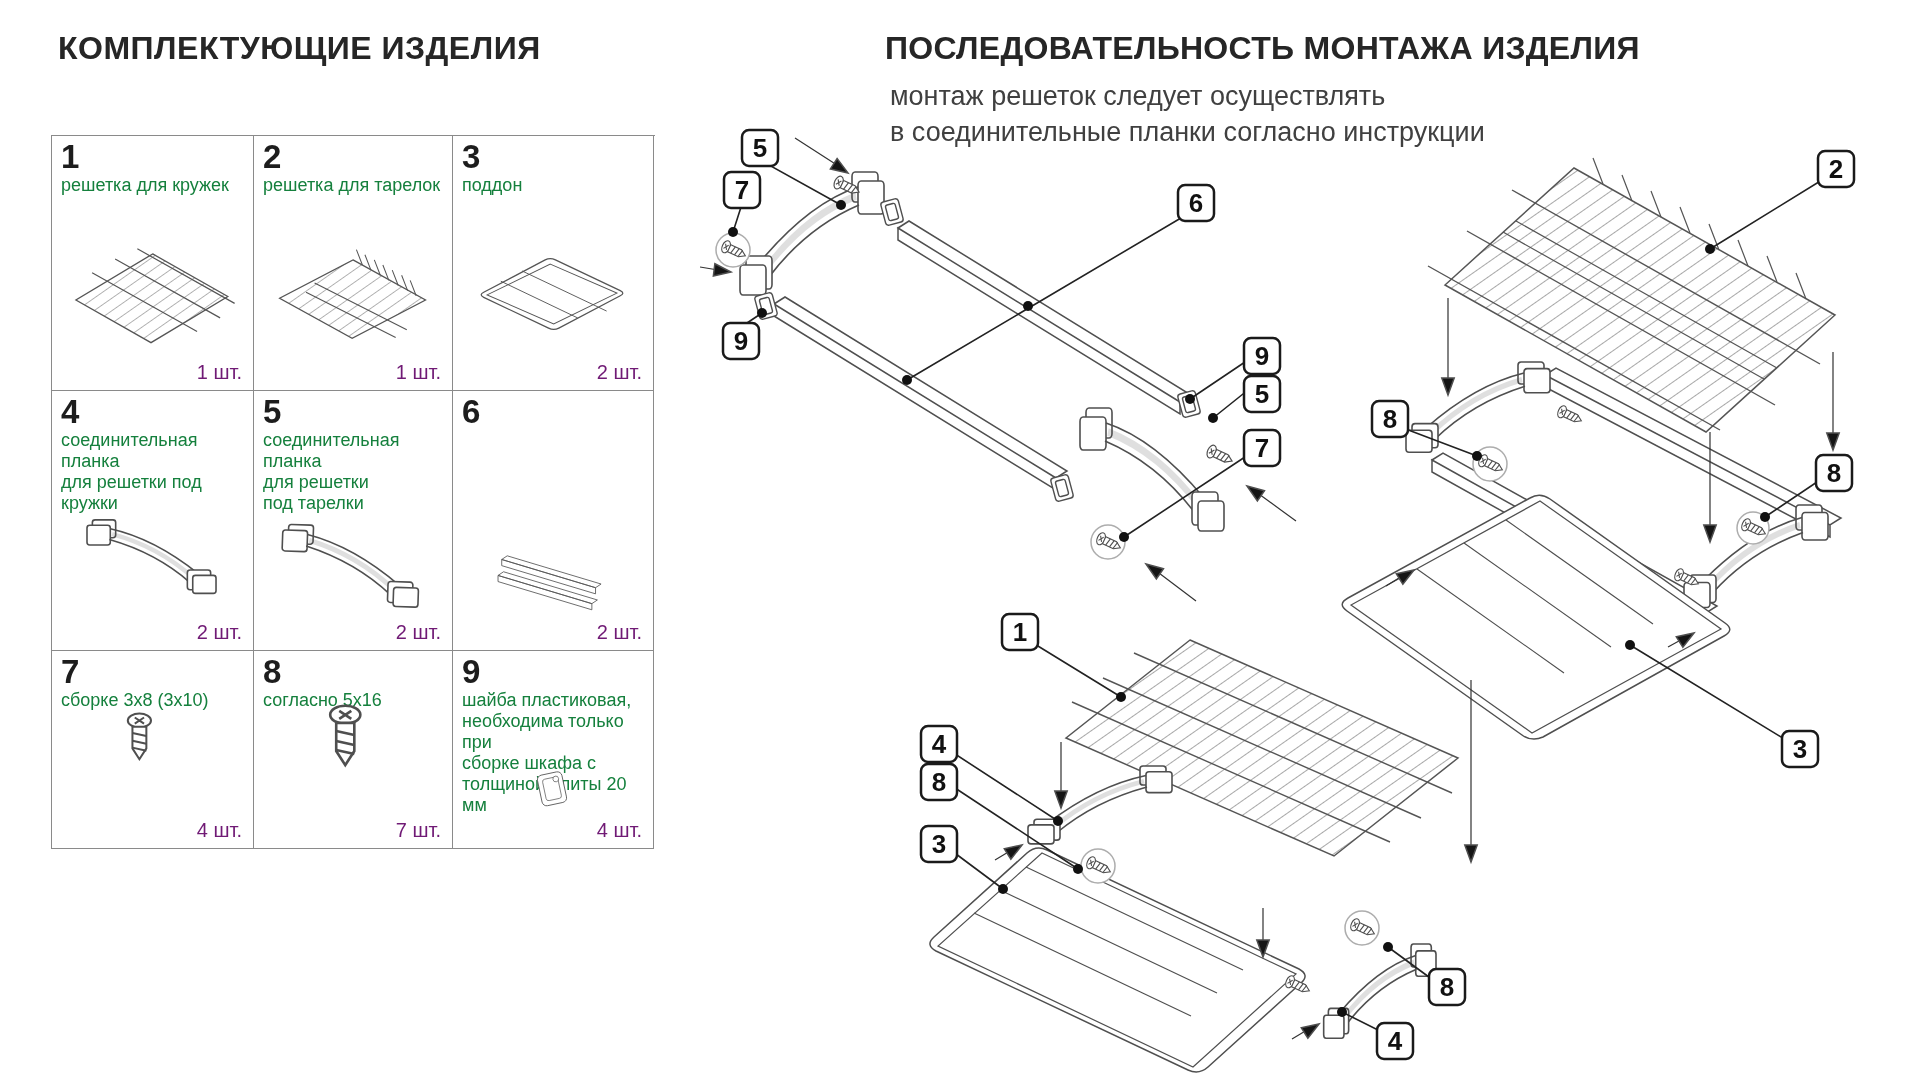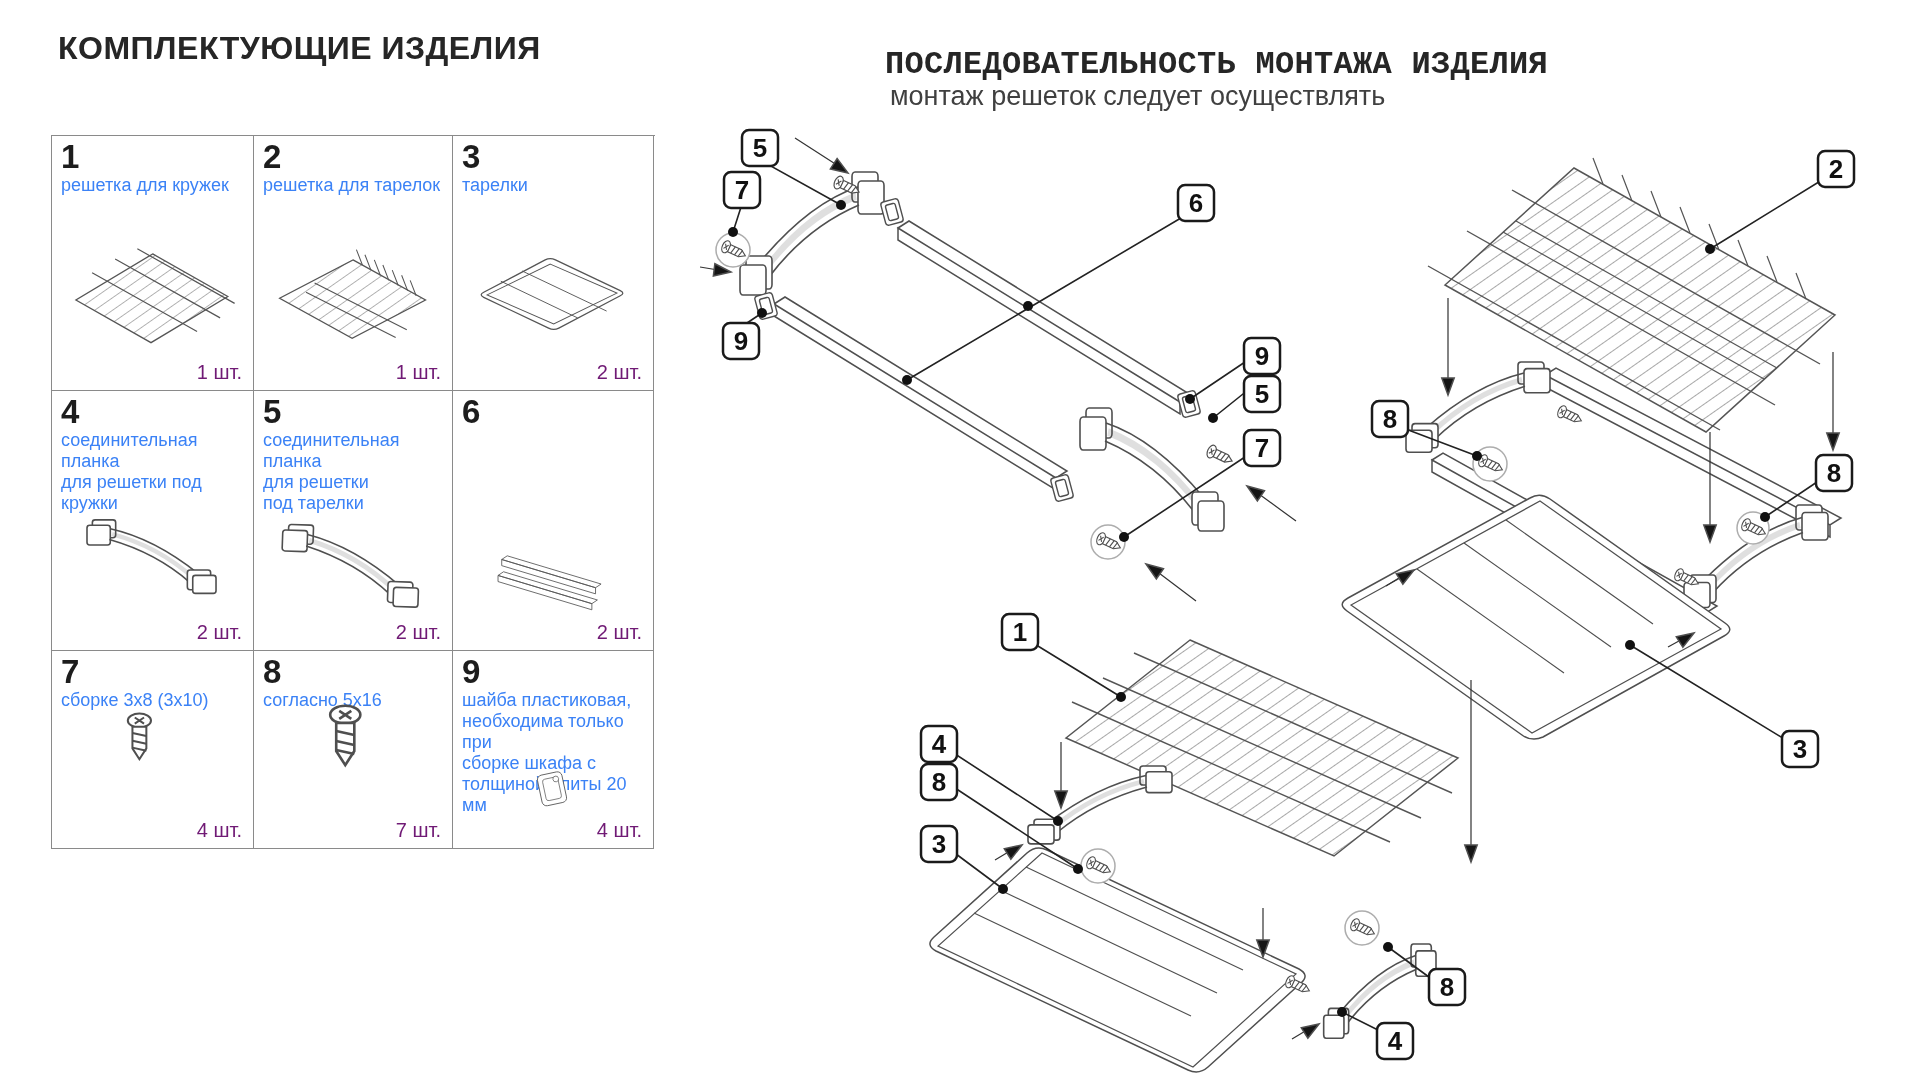--- a/index.html
+++ b/index.html
@@ -10,29 +10,29 @@
   
   .l-title { position:absolute; left:58px; top:30px; font-size:32px; font-weight:bold;
              color:#262626; letter-spacing:0.5px; }
   .grid { position:absolute; left:51px; top:135px; width:604px;
           display:grid; grid-template-columns:202px 199px 201px;
           grid-template-rows:255px 260px 198px;
           border-top:1px solid #8a8a8a; border-left:1px solid #8a8a8a; }
   .cell { position:relative; border-right:1px solid #8a8a8a; border-bottom:1px solid #8a8a8a;
           padding:4px 8px 4px 9px; background:#fff; }
   .num  { font-size:33px; font-weight:bold; line-height:34px; color:#1d1d1d; }
-  .desc { font-size:18px; line-height:21px; color:#3b82f6; white-space:pre-line; margin-top:1px; }
+  .desc { font-size:18px; line-height:21px; color:#15803d; white-space:pre-line; margin-top:1px; }
   .desc.center { text-align:center; }
   .qty  { position:absolute; right:11px; bottom:6px; font-size:20px; color:#701a75; }
   .art  { position:absolute; left:5px; top:auto; bottom:32px; width:188px; height:128px; }
   .cell.r3 .art { bottom:30px; height:116px; }
 
   
-  .r-title { position:absolute; left:885px; top:46px; font-size:32px; font-weight:bold;
-             color:#262626; letter-spacing:0.3px;font-family:Liberation Mono, monospace; }
+  .r-title { position:absolute; left:885px; top:30px; font-size:32px; font-weight:bold;
+             color:#262626; letter-spacing:0.3px; }
   .r-sub { position:absolute; left:890px; top:78px; font-size:27px; line-height:36px; color:#404040; }
   .diagram-svg { position:absolute; left:640px; top:100px; width:1280px; height:980px; }
 
   svg text.badge-num { font-family:"Liberation Sans",sans-serif; font-size:26px; font-weight:bold; fill:#111; }
   .hidden-defs { position:absolute; width:0; height:0; }
 </style>
 </head>
 <body>
 
 <svg class="hidden-defs" aria-hidden="true">
@@ -85,21 +85,21 @@
       <svg class="art" viewBox="0 0 200 150">
         <path d="M100,35 L185,82 L99,127 L14,80 Z" fill="url(#wires)" stroke="#555" stroke-width="1.5"></path>
         <path d="M55,62 L163,117 M45,73 L150,126" stroke="#555" stroke-width="1.3" fill="none"></path>
         <path d="M111,41 l-7,-18 M121,47 l-7,-18 M132,53 l-7,-18 M142,59 l-7,-18 M153,65 l-7,-18 M164,71 l-7,-18 M174,77 l-7,-18" stroke="#555" stroke-width="1.2" fill="none"></path>
       </svg>
       <div class="qty">1 шт.</div>
     </div>
 
     <div class="cell">
       <div class="num">3</div>
-      <div class="desc">тарелки</div>
+      <div class="desc">поддон</div>
       <svg class="art" viewBox="0 0 200 150">
         <path d="M56,54 L92,35 Q98,32 104,35 L180,71 Q186,74 180,77 L108,115 Q102,118 96,115 L20,79 Q14,76 20,73 Z" fill="#fff" stroke="#555" stroke-width="1.5"></path>
         <path d="M98,40 L176,74 L102,110 L24,76 Z" fill="none" stroke="#555" stroke-width="1.2"></path>
         <path d="M65,48 L164,95 M40,60 L130,103" stroke="#555" stroke-width="1.1" fill="none"></path>
       </svg>
       <div class="qty">2 шт.</div>
     </div>
 
     <div class="cell">
       <div class="num">4</div>
@@ -162,20 +162,21 @@
           <circle cx="11" cy="-17" r="5.5" fill="#fff" stroke="#555" stroke-width="1.3"></circle>
         </g>
       </svg>
       <div class="qty">4 шт.</div>
     </div>
   </div>
 
   <div class="r-title">ПОСЛЕДОВАТЕЛЬНОСТЬ МОНТАЖА ИЗДЕЛИЯ</div>
   <div class="r-sub">
     <div>монтаж решеток следует осуществлять</div>
+    <div>в соединительные планки согласно инструкции</div>
   </div>
 
   <svg class="diagram-svg" viewBox="640 100 1280 980">
     <g stroke="#4f4f4f" stroke-width="1.5" fill="none">
 
       <g>
         <path fill="#fff" d="M898,228 L909,221 L1191,395 L1180,402 Z M898,228 L1180,402 L1180,414 L898,240 Z"></path>
         <path fill="#fff" d="M774,304 L785,297 L1067,471 L1056,478 Z M774,304 L1056,478 L1056,490 L774,316 Z"></path>
         <use href="#bracketShape" transform="translate(884,172) scale(-1,1.5)"></use>
         <use href="#bracketShape" transform="translate(1080,408) scale(1,1.5)"></use>

